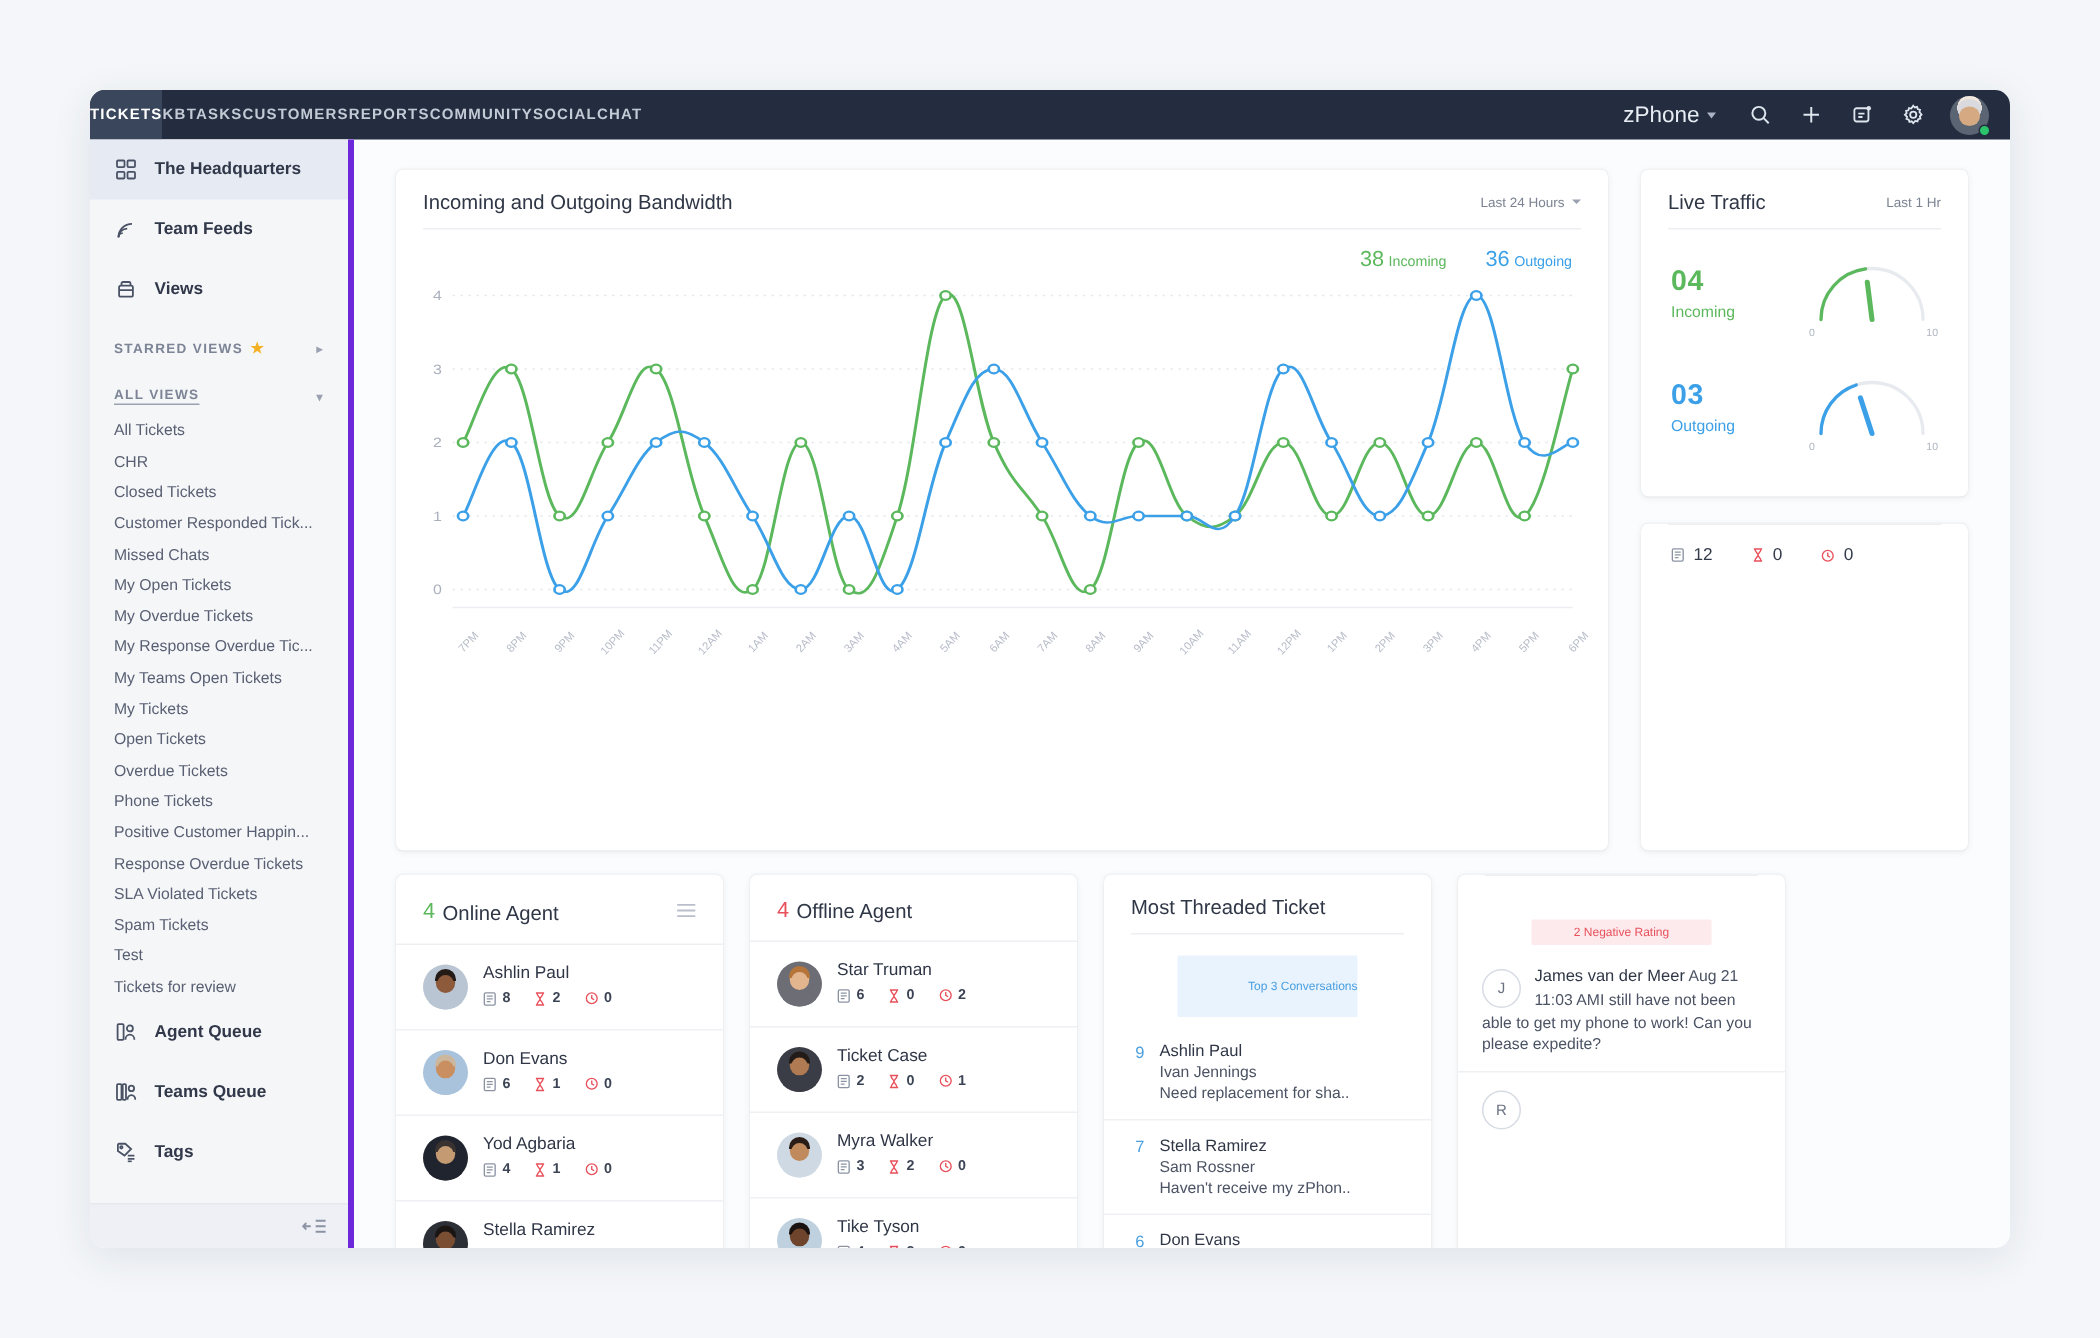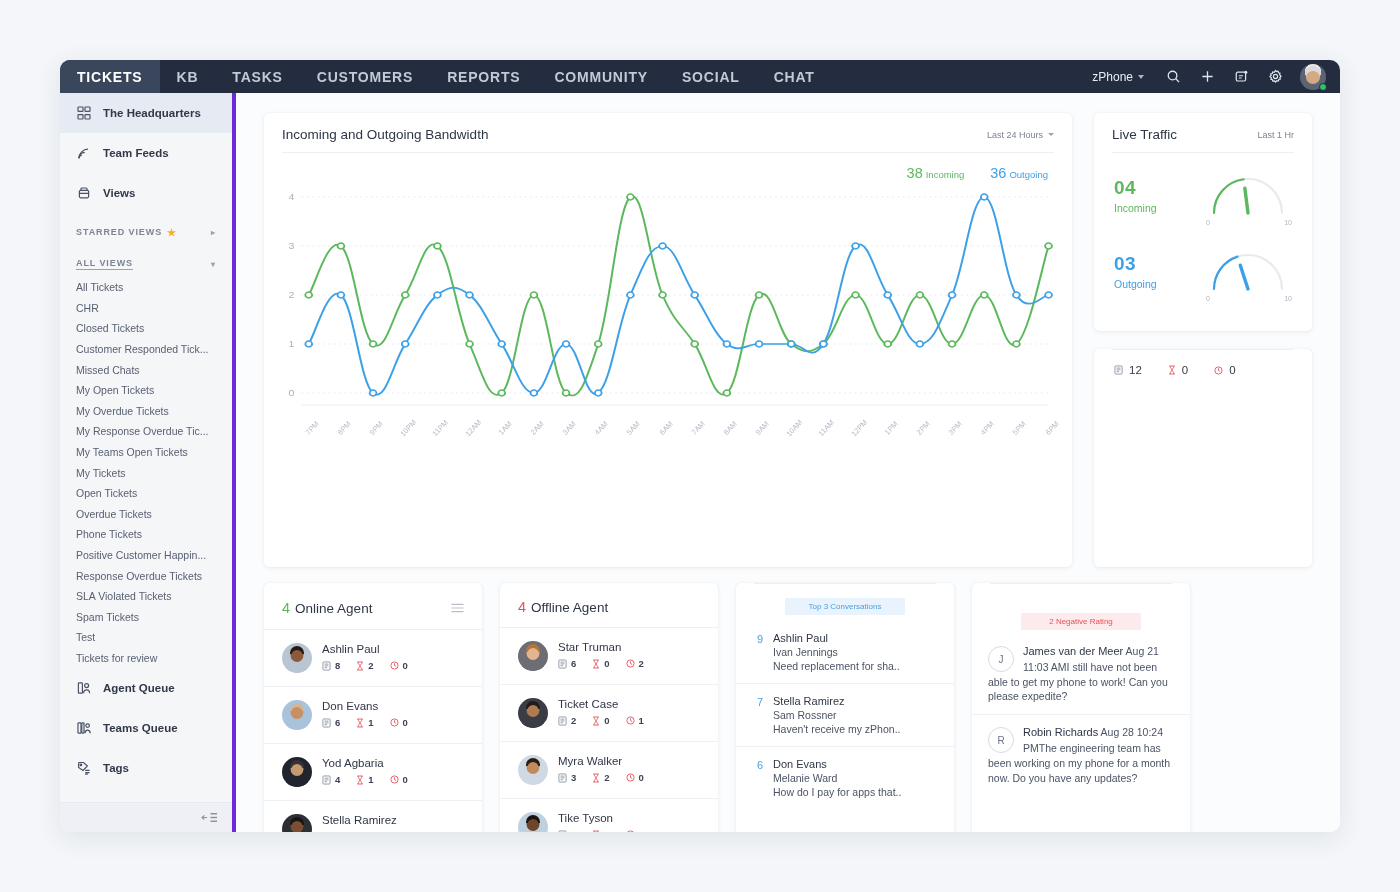--- a/index.html
+++ b/index.html
@@ -21,30 +21,30 @@
     display: flex; flex-direction: column;
   }
 
   
   .topnav {
     height: 33px; background: #232d3f; display: flex; align-items: stretch;
     flex: 0 0 33px; position: relative;
   }
   .topnav .tabs { display: flex; align-items: stretch; }
   .topnav .tab {
-    display: flex; align-items: center; padding: 0 17px;
-    color: #c3cad6; font-size: 14px; font-weight: 700; letter-spacing: .8px;
+    display: flex; align-items: center; padding: 0 0;
+    color: #c3cad6; font-size: 10px; font-weight: 700; letter-spacing: .8px;
     cursor: pointer; white-space: nowrap;
   }
   .topnav .tab.active { background: #39465c; color: #ffffff; }
   .topnav .right {
     margin-left: auto; display: flex; align-items: center; gap: 0; padding-right: 14px;
   }
   .topnav .brandsel {
-    color: #e8edf4; font-size: 12px; display: flex; align-items: center; gap: 5px;
+    color: #e8edf4; font-size: 15px; display: flex; align-items: center; gap: 5px;
     padding: 0 12px; cursor: pointer;
   }
   .topnav .brandsel .caret {
     width: 0; height: 0; border-left: 3px solid transparent; border-right: 3px solid transparent;
     border-top: 4px solid #aab4c4;
   }
   .ticon {
     width: 34px; height: 33px; display: flex; align-items: center; justify-content: center;
     cursor: pointer; color: #dfe5ee;
   }
@@ -169,22 +169,22 @@
   .ava .body2 { position: absolute; left: 50%; bottom: -5px; transform: translateX(-50%); width: 26px; height: 16px; border-radius: 13px 13px 0 0; }
   .agent-info { flex: 1; min-width: 0; }
   .agent-name { font-size: 11.5px; color: #2f3646; margin-bottom: 5px; }
   .agent-stats { display: flex; gap: 16px; }
   .agent-stat { display: flex; align-items: center; gap: 4px; font-size: 9.5px; color: #3b4354; font-weight: 700; }
 
   
   .thr-card { width: 218px; flex: 0 0 218px; padding-bottom: 12px; }
   .thr-badge-wrap { padding: 14px 18px 6px 18px; display: flex; justify-content: center; }
   .thr-badge {
-    background: #e8f3fd; color: #4a9fe0; font-size: 8px; padding: 4px 0;
-    width: 120px; text-align: center; border-radius: 1px;
+    background: #e8f3fd; color: #4a9fe0; font-size: 8px; padding: 16px 0;
+    width: 120px; text-align: right; border-radius: 1px;
   }
   .thr-row { display: flex; gap: 10px; padding: 11px 18px 11px 14px; border-top: 1px solid #eef0f4; }
   .thr-row:first-of-type { border-top: none; }
   .thr-num { color: #4a9fe0; font-size: 11px; width: 13px; text-align: right; flex: 0 0 13px; padding-top: 1px; }
   .thr-txt { min-width: 0; }
   .thr-l1 { font-size: 11px; color: #2f3646; }
   .thr-l2 { font-size: 10.5px; color: #4b5364; margin-top: 2px; }
   .thr-l3 { font-size: 10.5px; color: #4b5364; margin-top: 2px; white-space: nowrap; overflow: hidden; }
 
   
@@ -885,20 +885,23 @@
                       </span>
                       <span>0</span>
                     </span>
                   </div>
                 </div>
               </div>
             </div>
         </div>
 
         <div class="card thr-card">
+          <div class="card-hd">
+            <div class="card-title">Most Threaded Ticket</div>
+          </div>
           <div class="card-rule"></div>
           <div class="thr-badge-wrap">
             <div class="thr-badge">Top 3 Conversations</div>
           </div>
           <div id="thr-rows">
               <div class="thr-row">
                 <div class="thr-num">9</div>
                 <div class="thr-txt">
                   <div class="thr-l1">Ashlin Paul</div>
                   <div class="thr-l2">Ivan Jennings</div>
@@ -929,21 +932,20 @@
           <div class="hp-badge-wrap">
             <div class="hp-badge">2  Negative Rating</div>
           </div>
           <div id="hp-rows">
               <div class="hp-row">
                 <div class="hp-circ">J</div>
                 <div class="hp-body"><span class="hp-name">James van der Meer</span> <span>Aug 21 11:03 AM</span><span>I still have not been able to get my phone to work! Can you please expedite?</span></div>
               </div>
               <div class="hp-row">
                 <div class="hp-circ">R</div>
-                <div class="hp-body"><span class="hp-name">Robin Richards</span> <span>Aug 28 10:24 PM</span><span>The engineering team has been working on my phone for a month now. Do you have any updates?</span></div>
               </div>
             </div>
         </div>
 
       </div>
     </div>
   </div>
 </div>
 
 </body></html>

